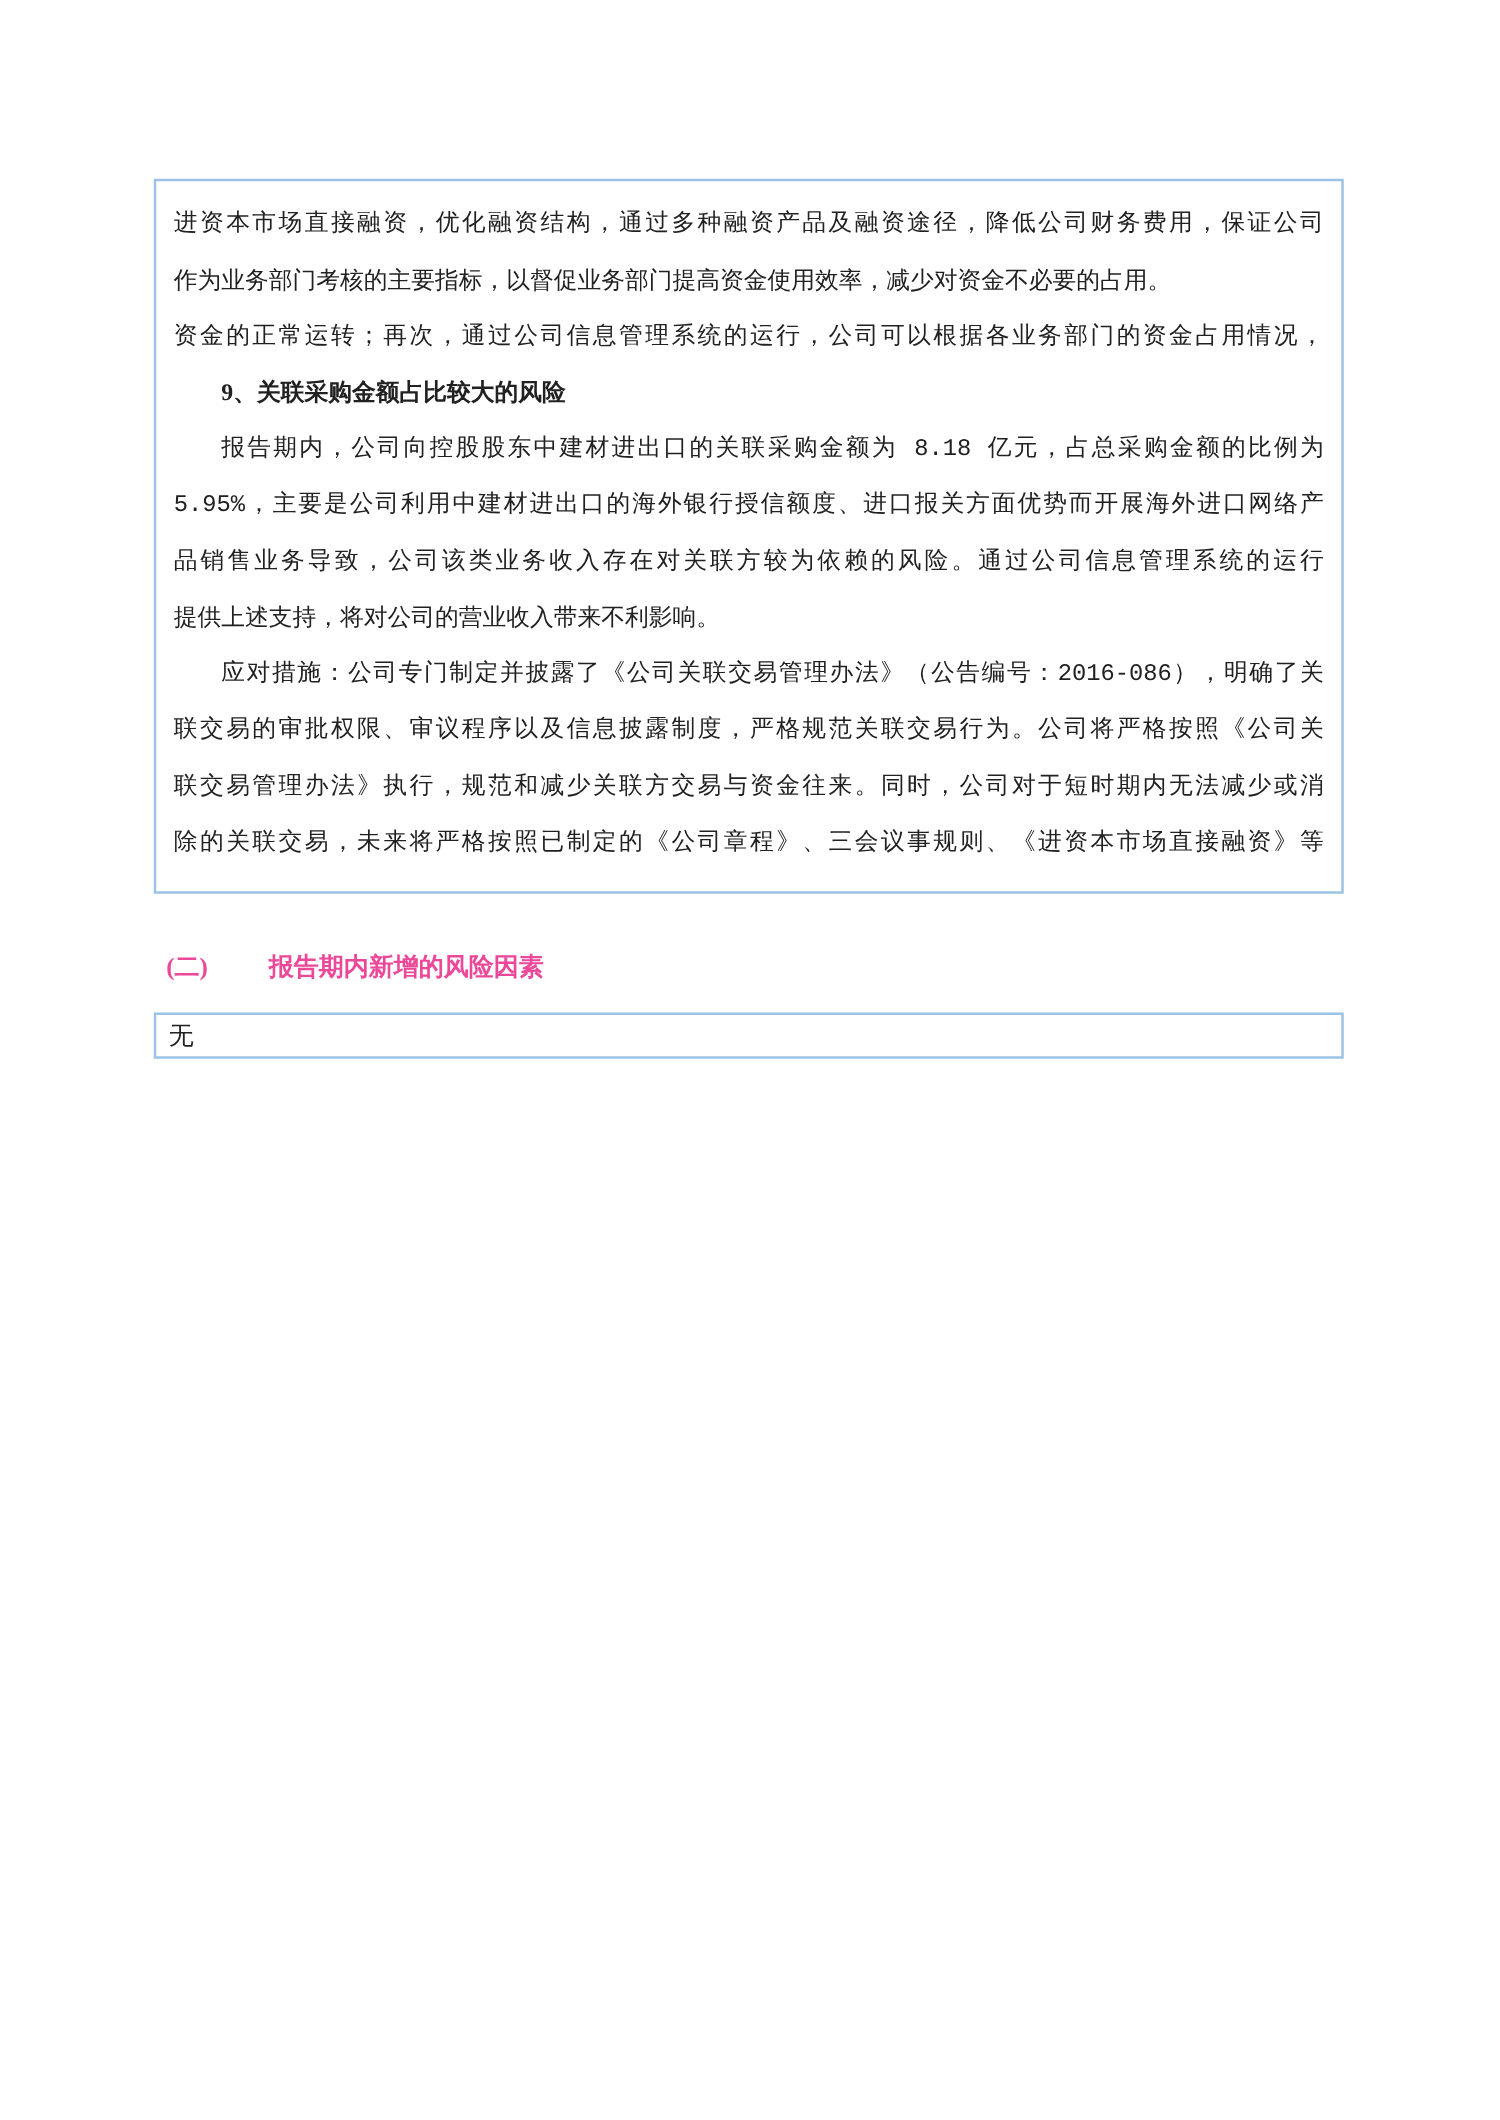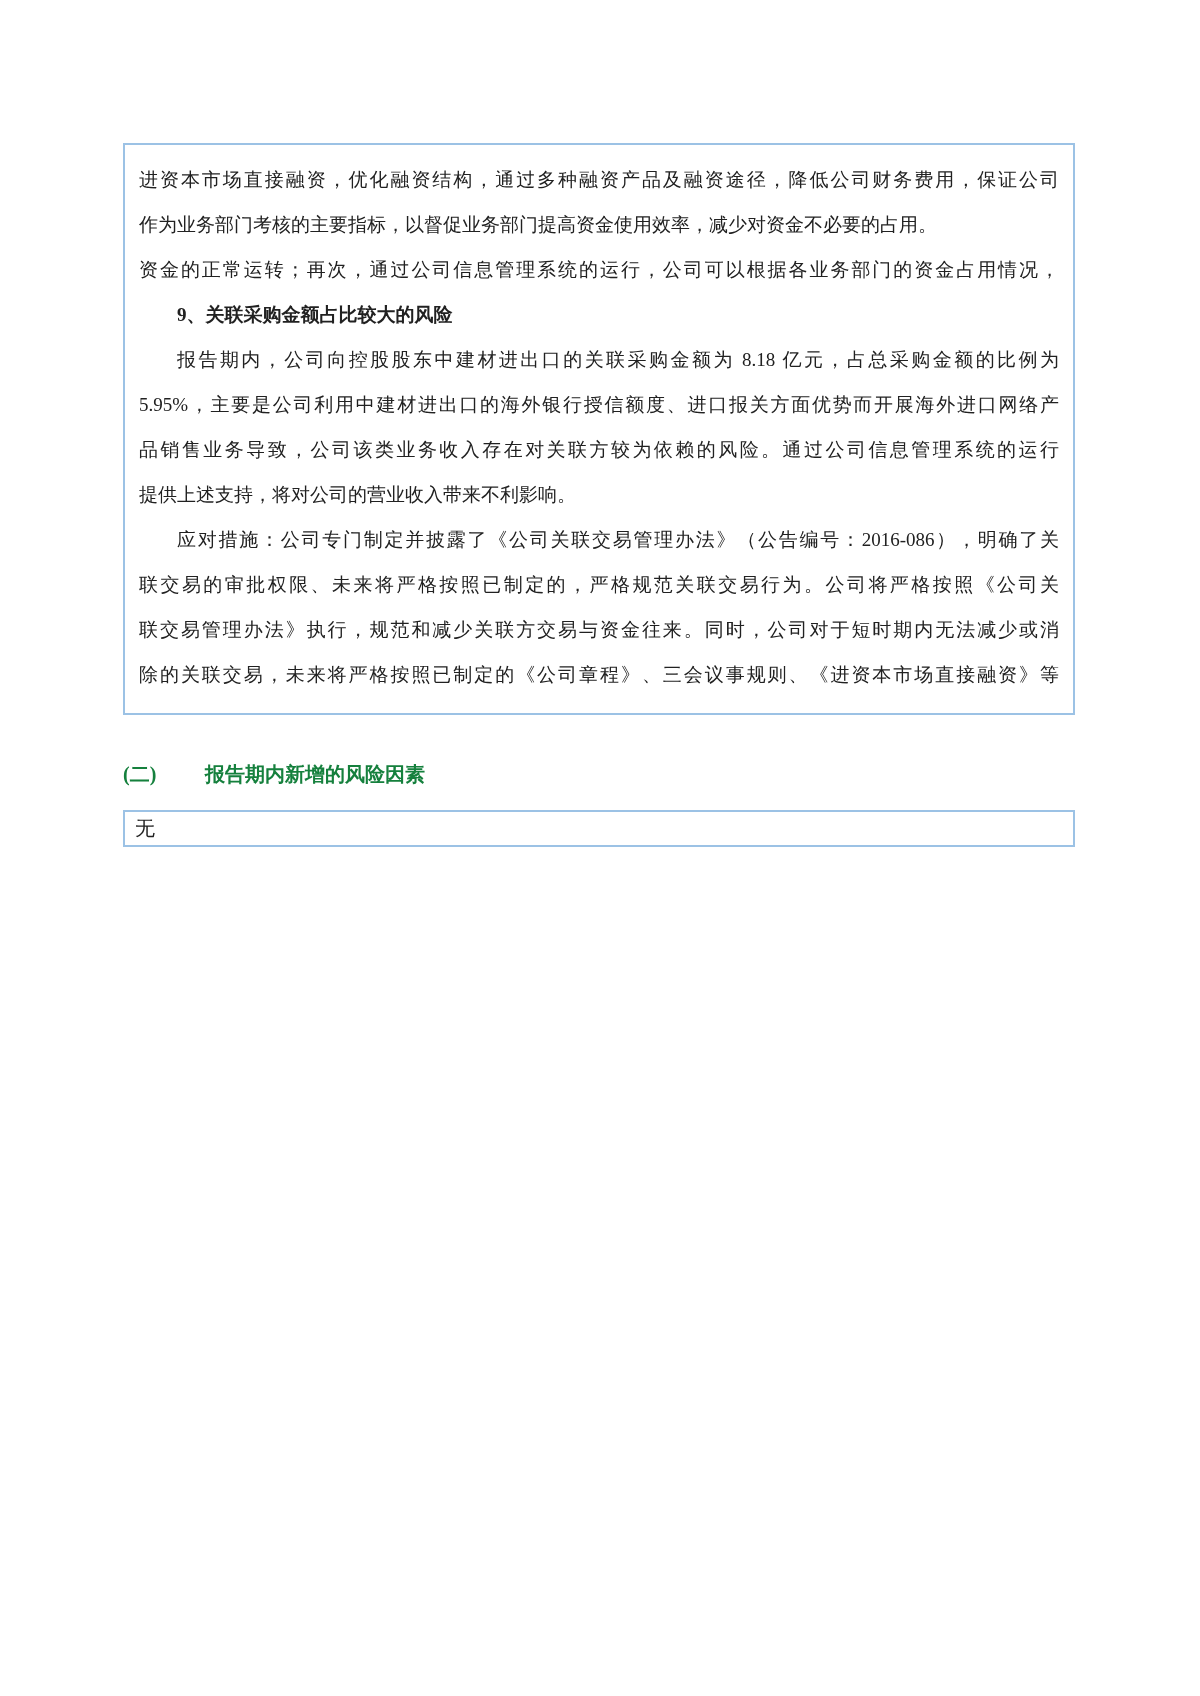--- a/index.html
+++ b/index.html
@@ -19,29 +19,29 @@
     box-sizing:border-box;
     padding:12px 14px 16px 14px;
     background:#ffffff;
   }
   .line{
     font-size:19px;
     line-height:45px;
     text-align:justify;
     text-justify:inter-character;
   }
-  .line.justify{ text-align-last:justify; }
+  .line.justify{ text-align-last:justify;font-family:Liberation Mono, monospace; }
   .line.indent{ text-indent:2em; }
   .line.bold{ font-weight:bold; }
   .section-heading{
-    margin:46px 0 0 0;
+    margin:46px 0 0 10px;
     font-size:20px;
     font-weight:bold;
     line-height:26px;
-    color:#15803d;
+    color:#ec4899;
   }
   .section-number{ display:inline-block; min-width:82px; }
   .none-box{
     margin-top:23px;
     border:2px solid #9cc2e5;
     box-sizing:border-box;
     height:37px;
     padding:0 10px;
     display:flex;
     align-items:center;
@@ -67,21 +67,21 @@
       <div class="line indent justify">报告期内，公司向控股股东中建材进出口的关联采购金额为 8.18 亿元，占总采购金额的比例为</div>
 
       <div class="line justify">5.95%，主要是公司利用中建材进出口的海外银行授信额度、进口报关方面优势而开展海外进口网络产</div>
 
       <div class="line justify">品销售业务导致，公司该类业务收入存在对关联方较为依赖的风险。通过公司信息管理系统的运行</div>
 
       <div class="line">提供上述支持，将对公司的营业收入带来不利影响。</div>
 
       <div class="line indent justify">应对措施：公司专门制定并披露了《公司关联交易管理办法》（公告编号：2016-086），明确了关</div>
 
-      <div class="line justify">联交易的审批权限、未来将严格按照已制定的，严格规范关联交易行为。公司将严格按照《公司关</div>
+      <div class="line justify">联交易的审批权限、审议程序以及信息披露制度，严格规范关联交易行为。公司将严格按照《公司关</div>
 
       <div class="line justify">联交易管理办法》执行，规范和减少关联方交易与资金往来。同时，公司对于短时期内无法减少或消</div>
 
       <div class="line justify">除的关联交易，未来将严格按照已制定的《公司章程》、三会议事规则、《进资本市场直接融资》等</div>
 
     </div>
 
   <div class="section-heading">
     <span class="section-number">(二)</span><span class="section-title">报告期内新增的风险因素</span>
   </div>

